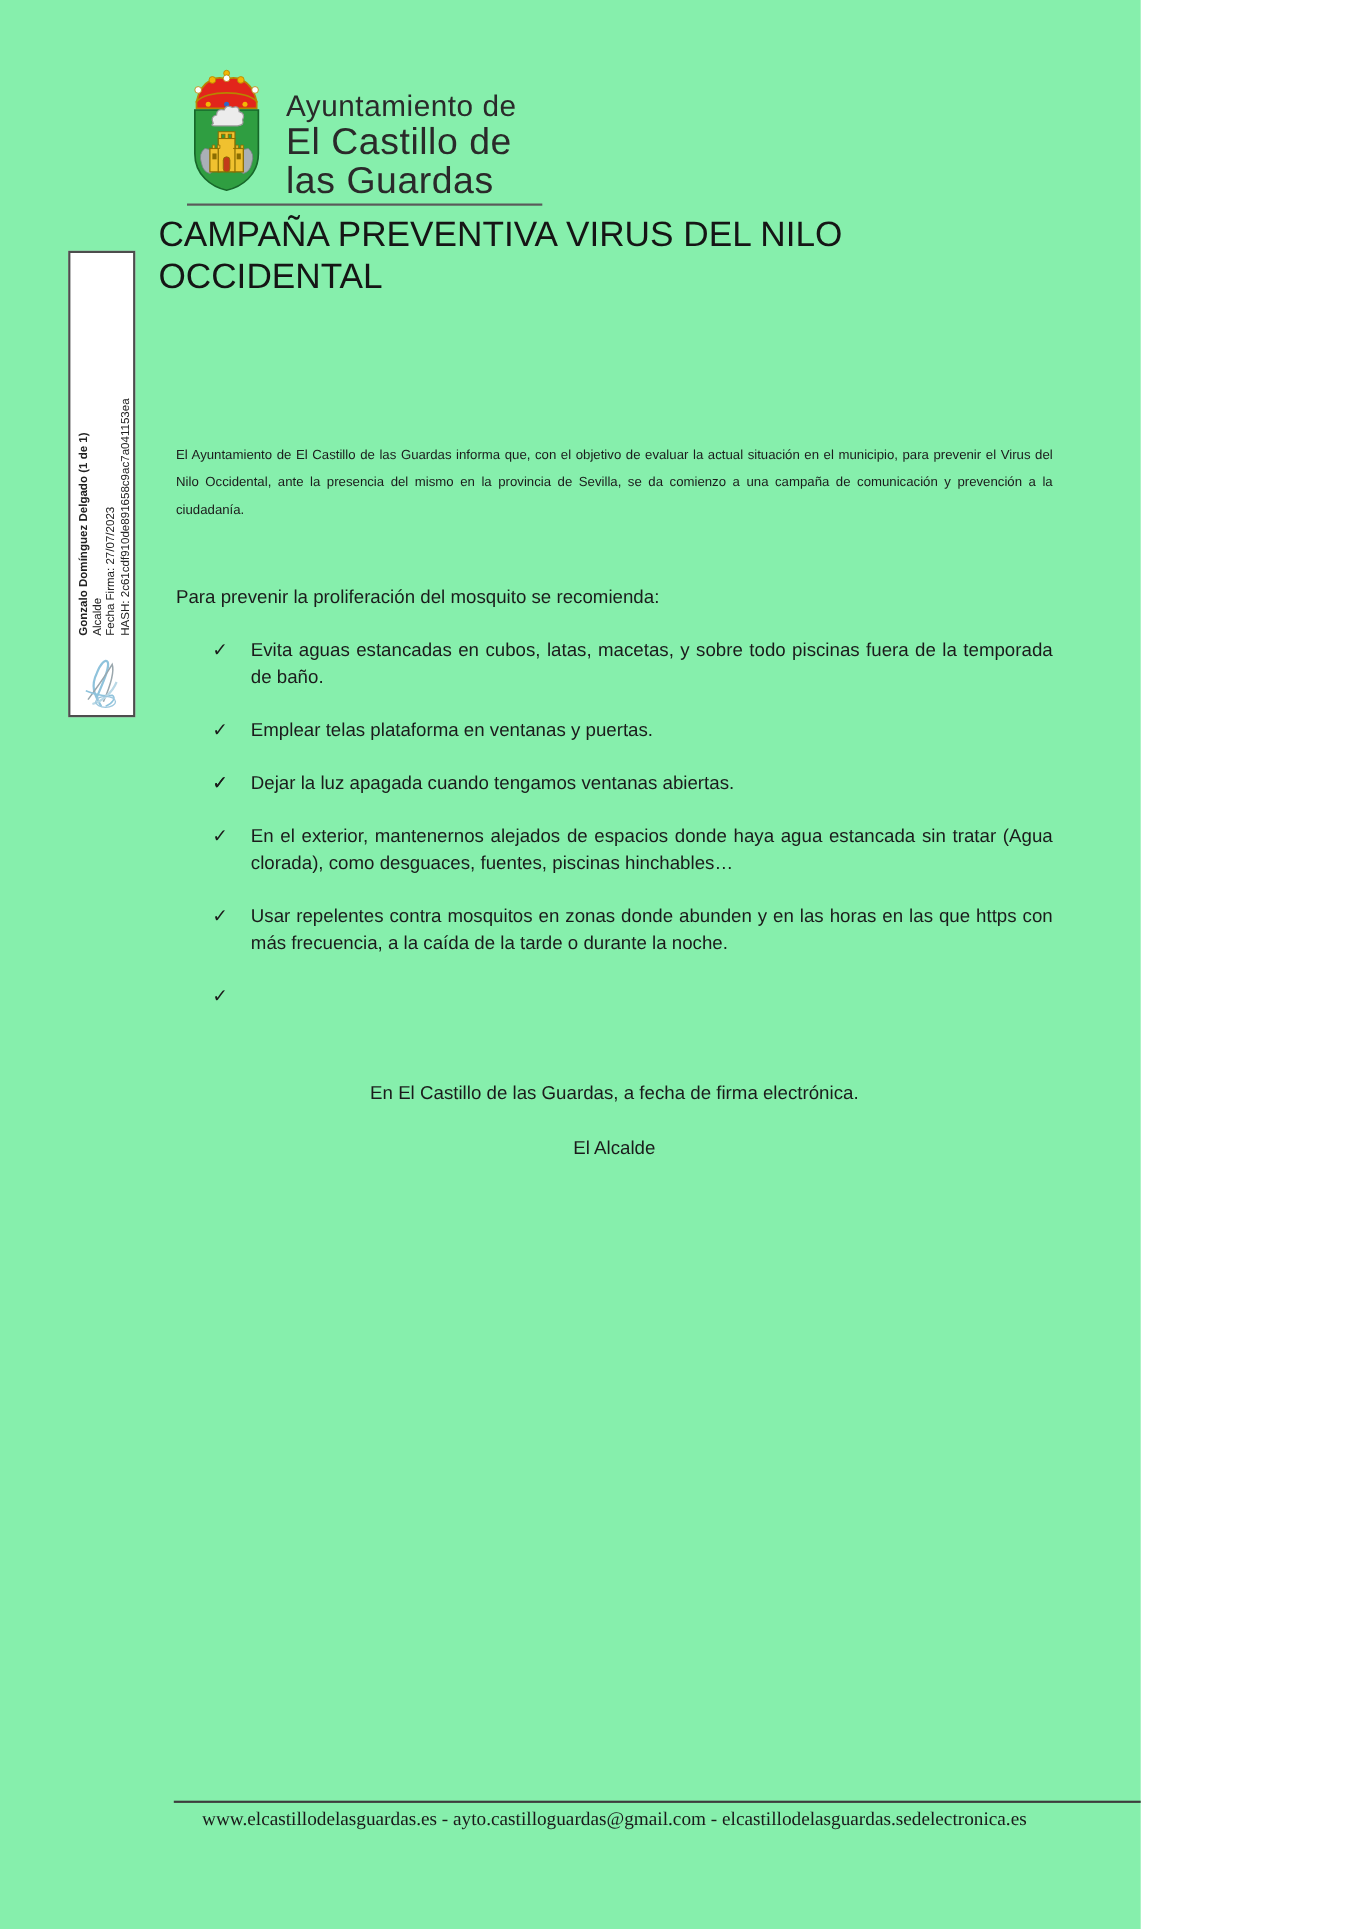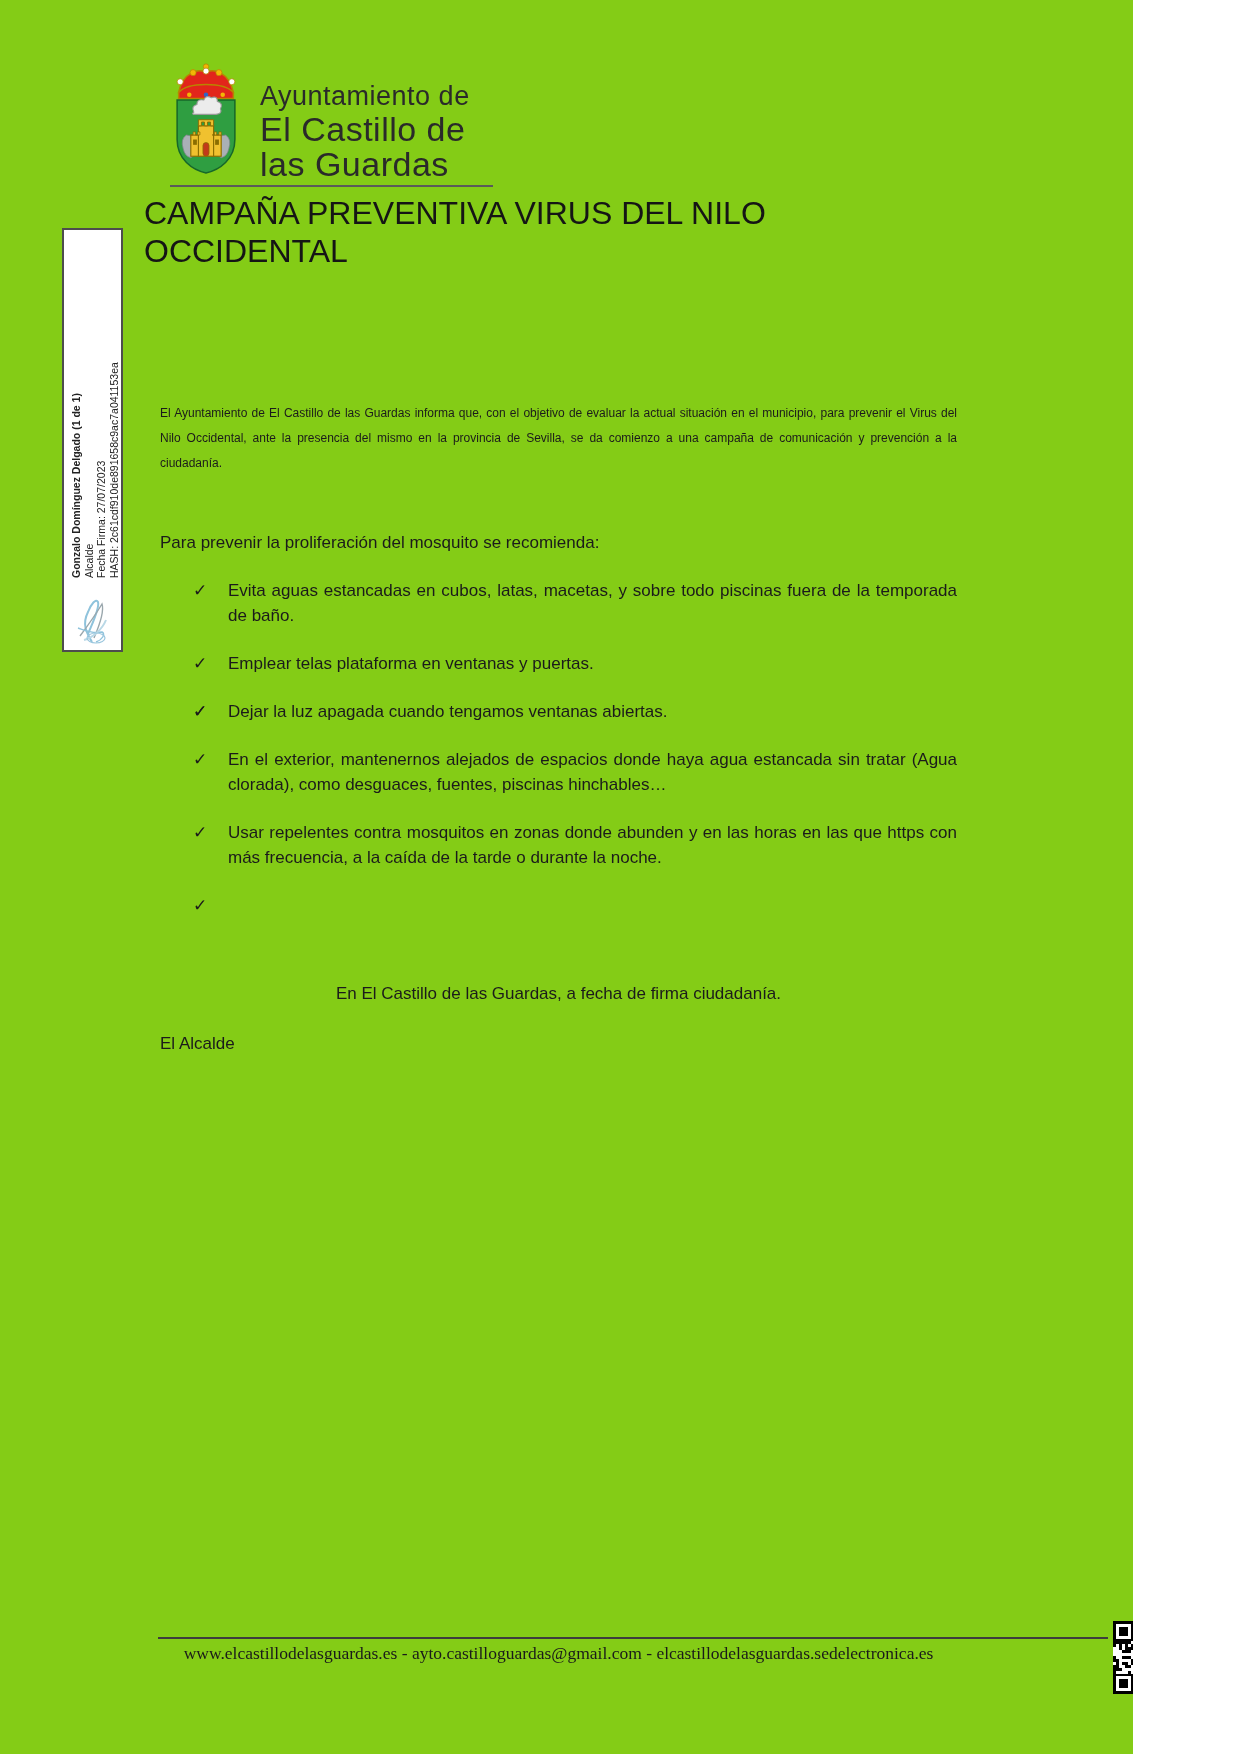--- a/index.html
+++ b/index.html
@@ -1,16 +1,16 @@
 <!DOCTYPE html>
 <html><head>
 <meta charset="utf-8">
 <style>
   html,body{margin:0;padding:0;background:#ffffff;}
-  .page{position:relative;width:1133px;height:1754px;background:#84cc16;overflow:hidden;
+  .page{position:relative;width:1037px;height:1754px;background:#86efac;overflow:hidden;
         font-family:"Liberation Sans",sans-serif;color:#1b1b1b;}
 
   
   .logo{position:absolute;left:160px;top:58px;width:340px;height:130px;}
   .logo-shield{position:absolute;left:8px;top:4px;width:76px;height:114px;}
   .logo-text{position:absolute;left:100px;top:22px;white-space:nowrap;color:#2a2a2a;letter-spacing:.5px;}
   .logo-l1{font-size:27px;line-height:32px;}
   .logo-l2,.logo-l3{font-size:34px;line-height:35px;}
   .logo-underline{position:absolute;left:170px;top:185px;width:323px;height:2px;background:#5a5a5a;}
 
@@ -21,21 +21,21 @@
   
   .intro{position:absolute;left:160px;top:389px;width:797px;text-align:justify;
          font-size:12px;line-height:25px;}
   .list-intro{position:absolute;left:160px;top:530px;width:797px;font-size:17px;line-height:25px;}
   .rec-list{position:absolute;left:160px;top:578px;width:797px;list-style:none;margin:0;padding:0;}
   .rec-item{position:relative;padding-left:68px;margin-bottom:23px;text-align:justify;
             font-size:17px;line-height:25px;}
   .rec-check{position:absolute;left:33px;top:0;font-size:17px;color:#1b1b1b;}
   .closing-place{position:absolute;left:160px;top:981px;width:797px;text-align:center;
                  font-size:17px;line-height:25px;}
-  .closing-signer{position:absolute;left:160px;top:1031px;width:797px;text-align:left;
+  .closing-signer{position:absolute;left:160px;top:1031px;width:797px;text-align:center;
                   font-size:17px;line-height:25px;}
 
   
   .sig-box{position:absolute;left:62px;top:228px;width:61px;height:424px;border:2px solid #4d4d4d;
            box-sizing:border-box;background:#fff;}
   .sig-rotated{position:absolute;left:70px;top:578px;width:300px;
                transform:rotate(-90deg);transform-origin:top left;
                font-size:10.5px;line-height:12.5px;color:#222;white-space:nowrap;}
   .sig-name{font-weight:bold;}
   .sig-flourish{position:absolute;left:72px;top:594px;width:42px;height:52px;}
@@ -126,21 +126,21 @@
       <span class="rec-check">✓</span>
       <span>En el exterior, mantenernos alejados de espacios donde haya agua estancada sin tratar (Agua clorada), como desguaces, fuentes, piscinas hinchables…</span></li>
     <li class="rec-item">
       <span class="rec-check">✓</span>
       <span>Usar repelentes contra mosquitos en zonas donde abunden y en las horas en las que https con más frecuencia, a la caída de la tarde o durante la noche.</span></li>
     <li class="rec-item">
       <span class="rec-check">✓</span>
       </li>
   </ul>
 
-  <div class="closing-place">En El Castillo de las Guardas, a fecha de firma ciudadanía.</div>
+  <div class="closing-place">En El Castillo de las Guardas, a fecha de firma electrónica.</div>
   <div class="closing-signer">El Alcalde</div>
 
   <div class="sig-box"></div>
   <div class="sig-rotated">
     <div class="sig-name">Gonzalo Domínguez Delgado (1 de 1)</div>
     <div>Alcalde</div>
     <div>Fecha Firma: 27/07/2023</div>
     <div>HASH: 2c61cdf910de891658c9ac7a041153ea</div>
   </div>
   <svg class="sig-flourish" viewBox="0 0 42 52">

